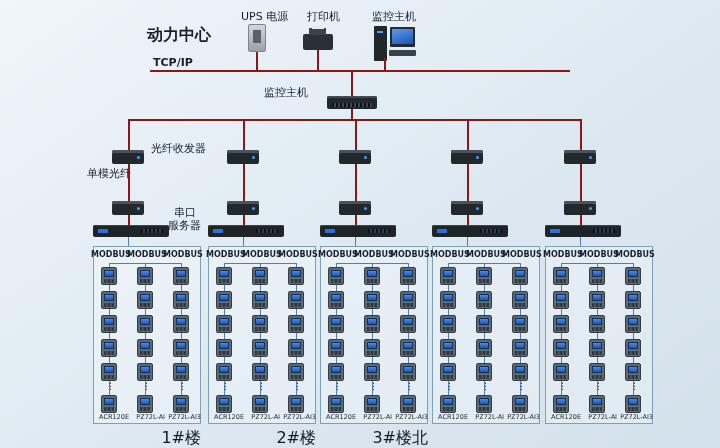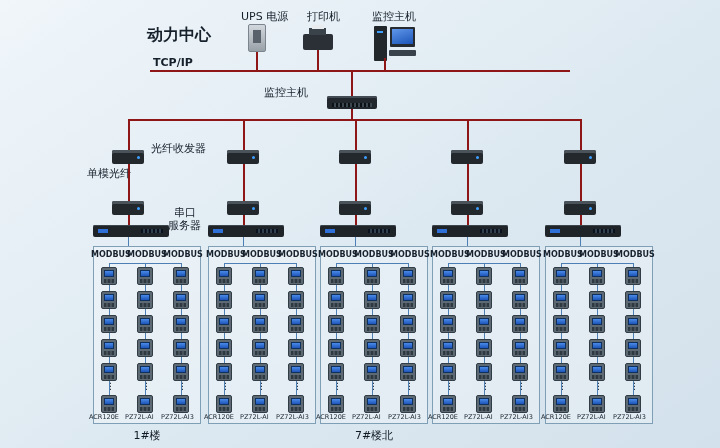--- a/index.html
+++ b/index.html
@@ -36,23 +36,23 @@
   
   .branch{position:absolute;top:119px;width:108px;height:330px}
   .tcvr{position:absolute;width:32px;height:14px;background:#23282d;border-radius:2px;box-shadow:inset 0 3px 0 #4a525a}
   .tcvr::after{content:"";position:absolute;right:4px;top:6px;width:3px;height:3px;background:#3fa0ff;border-radius:50%}
   .serial{position:absolute;width:76px;height:12px;background:#1f2429;border-radius:2px;box-shadow:inset 0 1px 0 #3c444c}
   .serial::before{content:"";position:absolute;left:5px;top:4px;width:10px;height:4px;background:#2f6fd8}
   .serial::after{content:"";position:absolute;right:6px;top:4px;width:22px;height:4px;
     background:repeating-linear-gradient(90deg,#0a111c 0 2px,#31404e 2px 4px)}
 
   .gbox{position:absolute;left:0;top:127px;width:108px;height:178px;border:1px solid #7e9fb5;background:rgba(255,255,255,.28)}
-  .glabel{width:108px;text-align:center;font-size:11px;color:#101a24}
+  .glabel{width:108px;text-align:right;font-size:16px;color:#101a24}
   .modbus{position:absolute;font-size:8px;font-weight:700;color:#18222e;text-align:center}
-  .model{position:absolute;font-size:6.5px;color:#202a34;text-align:left}
+  .model{position:absolute;font-size:6.5px;color:#202a34;text-align:right}
   .dots{position:absolute;font-size:9px;line-height:1;color:#2a333c}
 
   .meter{position:absolute;width:16px;height:18px;background:#5d6a74;border:1px solid #323c45;border-radius:2px}
   .meter .scr{width:10px;height:7px;margin:2px auto 0;background:linear-gradient(180deg,#4a8ae8,#1c55b8);border:1px solid #10305e}
   .meter .kb{width:10px;height:4px;margin:2px auto 0;
     background:repeating-linear-gradient(90deg,#2e3840 0 2px,#47525b 2px 4px)}
 </style>
 </head>
 <body>
 
@@ -273,20 +273,21 @@
             <div class="scr"></div>
             <div class="kb"></div>
           </div>
           <div class="meter" style="left: 79px; top: 148px;">
             <div class="scr"></div>
             <div class="kb"></div>
           </div>
           <span class="dots" style="left: 84px; top: 135px;">⋮</span>
           <span class="model" style="left: 67px; top: 166px; width: 40px;">PZ72L-AI3</span>
         </div>
+    <span class="lbl glabel" style="left:0;top:309px">2#楼</span>
   </div>
       <div class="branch" style="left: 320px;">
     <div class="maroon-v" style="left:35px;top:1px;height:31px"></div>
     <div class="tcvr" style="left:19px;top:31px"></div>
     <div class="maroon-v" style="left:35px;top:45px;height:38px"></div>
     <div class="tcvr" style="left:19px;top:82px"></div>
     <div class="maroon-v" style="left:35px;top:96px;height:11px"></div>
     <div class="serial" style="left:0;top:106px"></div>
     <div class="blue-v" style="left:35px;top:118px;height:10px"></div>
     <div class="gbox">
@@ -369,21 +370,21 @@
             <div class="scr"></div>
             <div class="kb"></div>
           </div>
           <div class="meter" style="left: 79px; top: 148px;">
             <div class="scr"></div>
             <div class="kb"></div>
           </div>
           <span class="dots" style="left: 84px; top: 135px;">⋮</span>
           <span class="model" style="left: 67px; top: 166px; width: 40px;">PZ72L-AI3</span>
         </div>
-    <span class="lbl glabel" style="left:0;top:309px">7#楼北</span>
+    <span class="lbl glabel" style="left:0;top:309px">3#楼北</span>
   </div>
       <div class="branch" style="left: 432px;">
     <div class="maroon-v" style="left:35px;top:1px;height:31px"></div>
     <div class="tcvr" style="left:19px;top:31px"></div>
     <div class="maroon-v" style="left:35px;top:45px;height:38px"></div>
     <div class="tcvr" style="left:19px;top:82px"></div>
     <div class="maroon-v" style="left:35px;top:96px;height:11px"></div>
     <div class="serial" style="left:0;top:106px"></div>
     <div class="blue-v" style="left:35px;top:118px;height:10px"></div>
     <div class="gbox">

